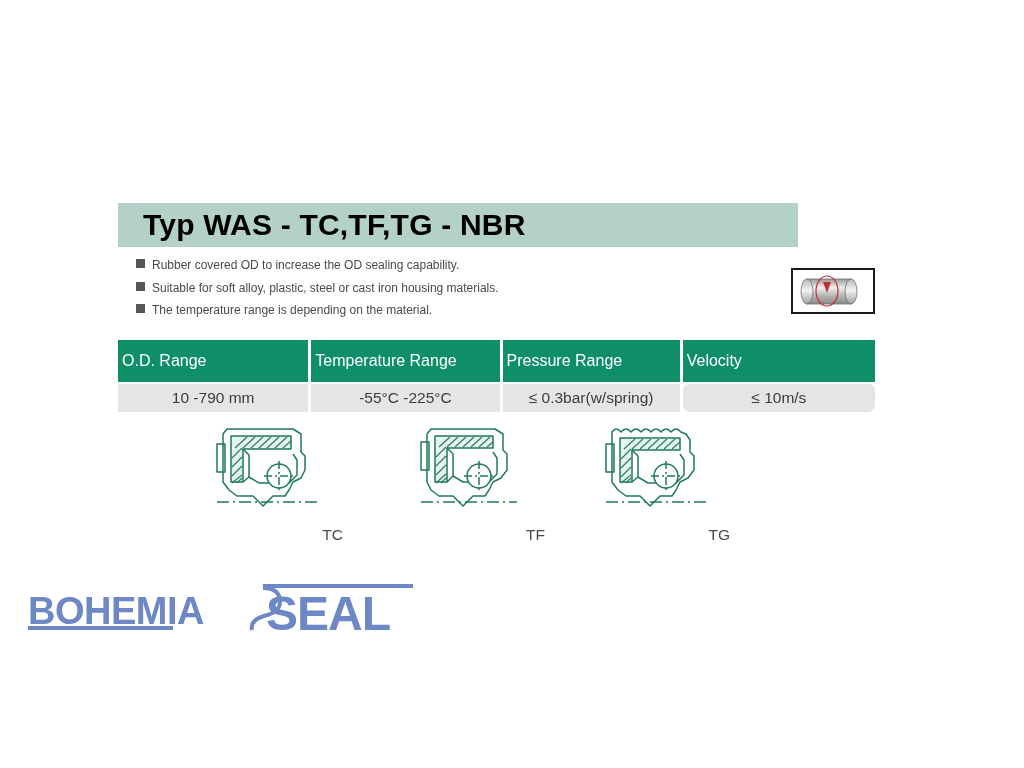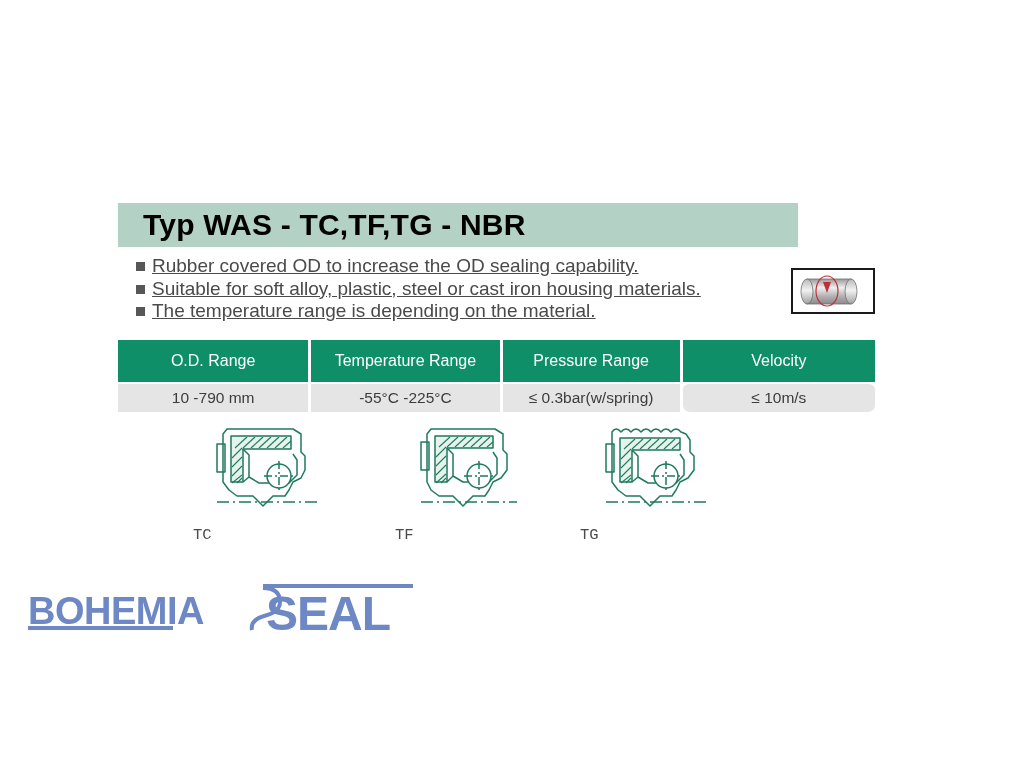--- a/index.html
+++ b/index.html
@@ -45,25 +45,24 @@
   }
   .bullet-marker {
     width: 9px; height: 9px;
     background: #575757;
     flex: 0 0 9px;
     margin-right: 7px;
     position: relative;
     top: -1px;
   }
   .bullet-text {
-    font-size: 19px;
+    font-size: 12px;
     color: #4a4a4a;
     line-height: 19px;
     white-space: nowrap;
-    text-decoration: underline;
   }
 
   
   #rotation-icon {
     position: absolute;
     left: 791px; top: 268px;
     width: 84px; height: 46px;
     border: 2px solid #1a1a1a;
     background: #ffffff;
   }
@@ -75,43 +74,42 @@
     width: 757px;
     border-collapse: separate;
     border-spacing: 0;
   }
   #spec-table th {
     background: #0f8f68;
     color: #ffffff;
     font-size: 16px;
     font-weight: normal;
     height: 29px;
-    text-align: center;
+    text-align: left;
     border-right: 3px solid #ffffff;
     padding: 12px 4px;
   }
   #spec-table th:last-child { border-right: none; }
   #spec-table td {
     background: #e5e5e5;
     color: #3c3c3c;
     font-size: 15.5px;
     height: 30px;
     text-align: center;
     border-right: 3px solid #ffffff;
     border-top: 2px solid #ffffff;
     padding: 0 4px;
   }
   #spec-table td:last-child { border-right: none; border-radius: 7px; }
 
   
   .seal-block {
     position: absolute;
     width: 150px;
-    text-align: left;
-    font-family: Liberation Mono, monospace;
+    text-align: right;
   }
   #seal-tc { left: 193px; top: 420px; }
   #seal-tf { left: 395px; top: 420px; }
   #seal-tg { left: 580px; top: 420px; }
   .seal-svg { display: block; margin: 0 auto; }
   .seal-label {
     font-size: 15.5px;
     color: #4a4a4a;
     margin-top: 2px;
   }

